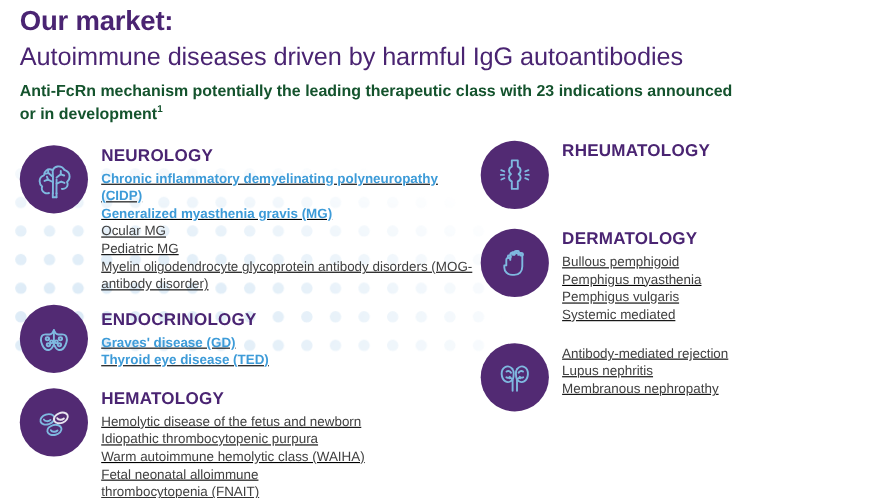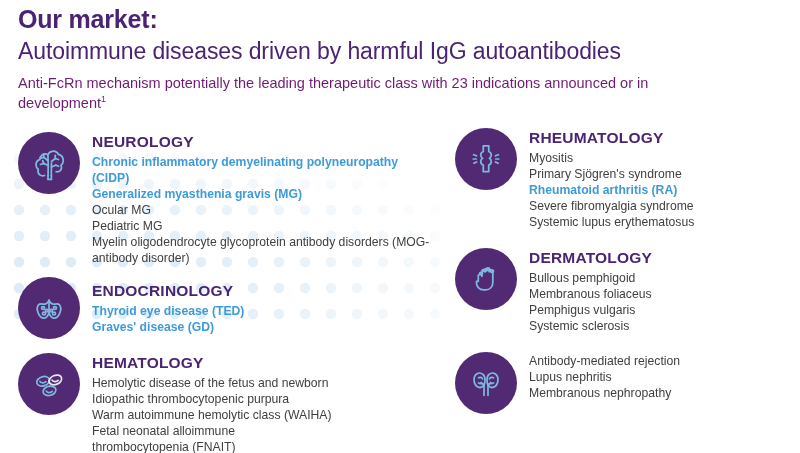--- a/index.html
+++ b/index.html
@@ -29,47 +29,47 @@
   .title-1 {
     font-size:25px; font-weight:bold; color:#4a2472;
     letter-spacing:-0.2px; line-height:1.22;
   }
   .title-2 {
     font-size:23px; font-weight:400; color:#4a2472;
     letter-spacing:-0.1px; line-height:1.3; margin-top:2px;
   }
   .subtitle {
     margin-top:8px;
-    font-size:14.5px; font-weight:normal; color:#701a75;
+    font-size:14.5px; font-weight:bold; color:#14532d;
     line-height:1.33; max-width:660px;
   }
   .subtitle sup { font-size:9px; vertical-align:super; }
 
   
   .col { position:absolute; z-index:2; }
   .col-left  { left:18px;  top:132px; width:420px; }
-  .col-right { left:455px; top:128px; width:340px; }
+  .col-right { left:437px; top:128px; width:340px; }
 
   .section { position:relative; display:flex; align-items:flex-start; }
   .icon-wrap {
     flex:0 0 auto;
     width:62px; height:62px;
     border-radius:50%;
     background:#522A73;
     display:flex; align-items:center; justify-content:center;
     margin-right:12px;
   }
   .icon-wrap svg { display:block; }
 
   .sec-body { flex:1 1 auto; padding-top:1px; }
   .sec-title {
     font-size:15.5px; font-weight:bold; color:#4a2472;
     letter-spacing:0.2px; line-height:1.2; margin-bottom:2px;
   }
-  .sec-list { list-style:none; }
+  .sec-list { list-style:none;text-decoration:underline; }
   .sec-list li {
     font-size:12.2px; line-height:1.32;
     color:#404040; font-weight:400;
     white-space:nowrap;
   }
   .sec-list li.hl { color:#3d9bd8; font-weight:bold; }
   .sec-list li.wrap { white-space:normal; }
 </style>
 </head>
 <body>
@@ -146,22 +146,22 @@
           <ellipse cx="28.5" cy="22" rx="1.7" ry="1.5"></ellipse>
           <ellipse cx="16.5" cy="28" rx="1.7" ry="1.5"></ellipse>
           <ellipse cx="27.5" cy="28" rx="1.7" ry="1.5"></ellipse>
           <ellipse cx="19.6" cy="25" rx="1.5" ry="1.4"></ellipse>
           <ellipse cx="24.4" cy="25" rx="1.5" ry="1.4"></ellipse>
         </svg>
       </div>
       <div class="sec-body">
         <div class="sec-title">ENDOCRINOLOGY</div>
         <ul class="sec-list">
+          <li class="hl">Graves' disease (GD)</li>
           <li class="hl">Thyroid eye disease (TED)</li>
-          <li class="hl">Graves' disease (GD)</li>
         </ul>
       </div>
     </div>
 
     <div class="section">
       <div class="icon-wrap">
         <svg width="40" height="40" viewBox="0 0 44 44" fill="none" stroke-width="1.9" stroke-linecap="round" stroke-linejoin="round">
           <g stroke="#7fb9e0">
             <ellipse cx="15.5" cy="19" rx="7.2" ry="5" transform="rotate(-18 15.5 19)"></ellipse>
             <path d="M12 19.2c1 1.9 4.6 2.2 6.6 .3"></path>
@@ -198,47 +198,40 @@
           <path d="M11.5 18.5 8.4 17.3"></path>
           <path d="M11.2 22 8 22"></path>
           <path d="M11.6 25.3 8.6 26.6"></path>
           <path d="M32.5 18.5 35.6 17.3"></path>
           <path d="M32.8 22 36 22"></path>
           <path d="M32.4 25.3 35.4 26.6"></path>
         </svg>
       </div>
       <div class="sec-body">
         <div class="sec-title">RHEUMATOLOGY</div>
-        <ul class="sec-list">
-          <li>Myositis</li>
-          <li>Primary Sjögren's syndrome</li>
-          <li class="hl">Rheumatoid arthritis (RA)</li>
-          <li>Severe fibromyalgia syndrome</li>
-          <li>Systemic lupus erythematosus</li>
-        </ul>
       </div>
     </div>
 
     <div class="section" style="margin-bottom:18px;justify-content:space-between;">
       <div class="icon-wrap">
         <svg width="40" height="40" viewBox="0 0 44 44" fill="none" stroke="#7fb9e0" stroke-width="1.9" stroke-linecap="round" stroke-linejoin="round">
           <path d="M13.5 24.5V19c0-1.1 .9-2 2-2s2 .9 2 2v-5.3c0-1.1 .9-2 2-2s2 .9 2 2V12c0-1.1 .9-2 2-2s2 .9 2 2v2c0-1.1 .9-2 2-2s2 .9 2 2v11.5c0 5-3.2 8.5-8 8.5h-2c-4.5 0-8-3.3-8-7.5v-2z"></path>
           <rect x="15.1" y="14.6" width="2.9" height="2.4" rx="0.8"></rect>
           <rect x="19.2" y="11.4" width="2.9" height="2.4" rx="0.8"></rect>
           <rect x="23.2" y="10.1" width="2.9" height="2.4" rx="0.8"></rect>
           <rect x="27.2" y="12.2" width="2.9" height="2.4" rx="0.8"></rect>
         </svg>
       </div>
       <div class="sec-body">
         <div class="sec-title">DERMATOLOGY</div>
         <ul class="sec-list">
           <li>Bullous pemphigoid</li>
-          <li>Membranous foliaceus</li>
+          <li>Pemphigus myasthenia</li>
           <li>Pemphigus vulgaris</li>
-          <li>Systemic sclerosis</li>
+          <li>Systemic mediated</li>
         </ul>
       </div>
     </div>
 
     <div class="section">
       <div class="icon-wrap">
         <svg width="40" height="40" viewBox="0 0 44 44" fill="none" stroke="#7fb9e0" stroke-width="1.9" stroke-linecap="round" stroke-linejoin="round">
           <path d="M19.5 13.5c-1.8-2.3-5-3-7.4-1.6-2.3 1.3-3.4 4.2-3.2 7.2 .2 3 1.6 5.8 3.8 7 2.3 1.3 5.1 .6 6.6-1.4"></path>
           <path d="M19.3 23.7c-.6-1-1.7-1.3-2.6-.8"></path>
           <path d="M13.8 16.3c1.5-1.1 3.5-.6 4.4 1.1"></path>

